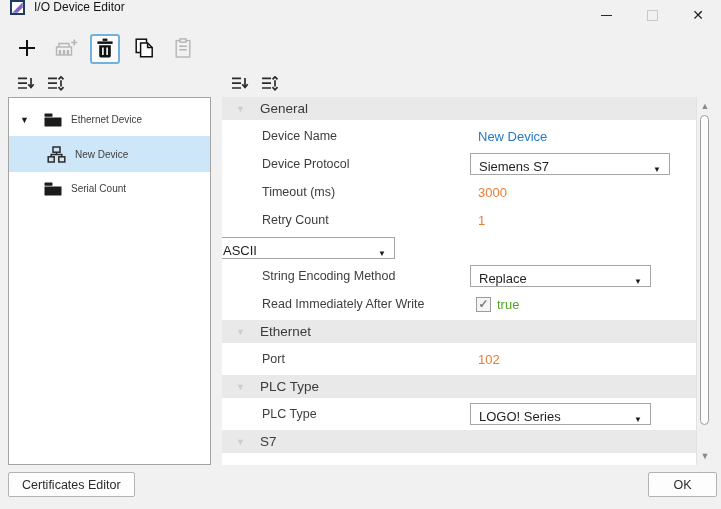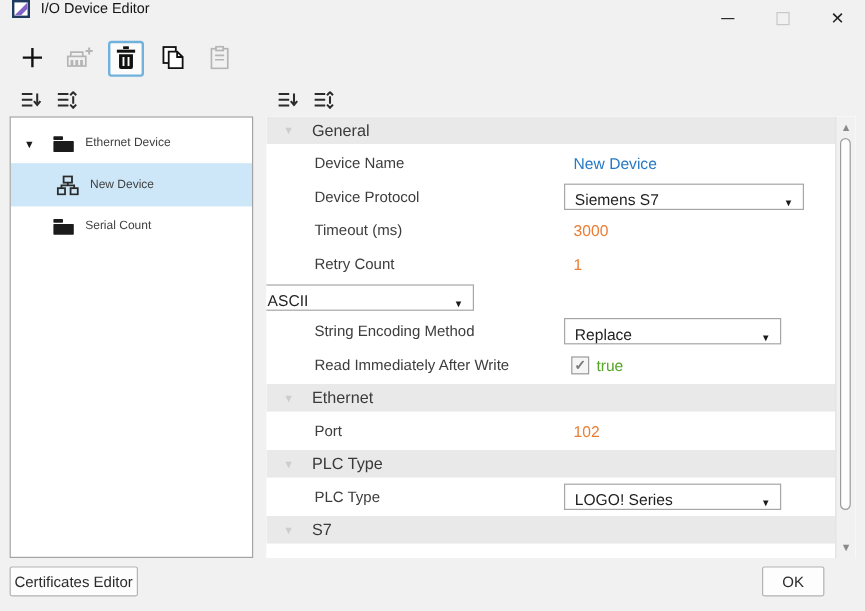--- a/index.html
+++ b/index.html
@@ -57,22 +57,22 @@
   .bool-label{margin-left:6px;font-size:13px;}
   
   .scrollbar{position:absolute;top:0;right:0;width:17px;height:368px;background:#f1f1f1;border-left:1px solid #e2e2e2;box-sizing:border-box;}
   .sb-arrow{position:absolute;left:0;width:16px;height:16px;display:flex;align-items:center;justify-content:center;color:#8a8a8a;font-size:9px;}
   .sb-arrow.up{top:1px;}
   .sb-arrow.down{bottom:1px;}
   .sb-thumb{position:absolute;left:3px;top:18px;width:9px;height:310px;background:#fdfdfd;border:1px solid #9c9c9c;border-radius:6px;box-sizing:border-box;}
   
   .footer-btn{position:absolute;top:472px;height:25px;background:#fdfdfd;border:1px solid #b3b3b3;border-radius:2px;
               font-family:"Liberation Sans",sans-serif;font-size:12.5px;color:#2b2b2b;display:flex;align-items:center;justify-content:center;}
-  .btn-cert{left:8px;padding:0 3px;}
-  .btn-ok{right:34px;width:52px;}
+  .btn-cert{left:8px;padding:0 13px;}
+  .btn-ok{right:4px;width:69px;}
 </style>
 </head>
 <body>
 
 <div class="titlebar">
   <span class="app-icon">
     <svg width="15" height="15" viewBox="0 0 15 15">
       <rect x="1" y="1" width="13" height="13" fill="#ffffff" stroke="#1e3a5f" stroke-width="2"></rect>
       <path d="M2.3 12.7 L12.7 2.3 V7.6 L7.6 12.7 Z" fill="#8463c9"></path>
     </svg>

